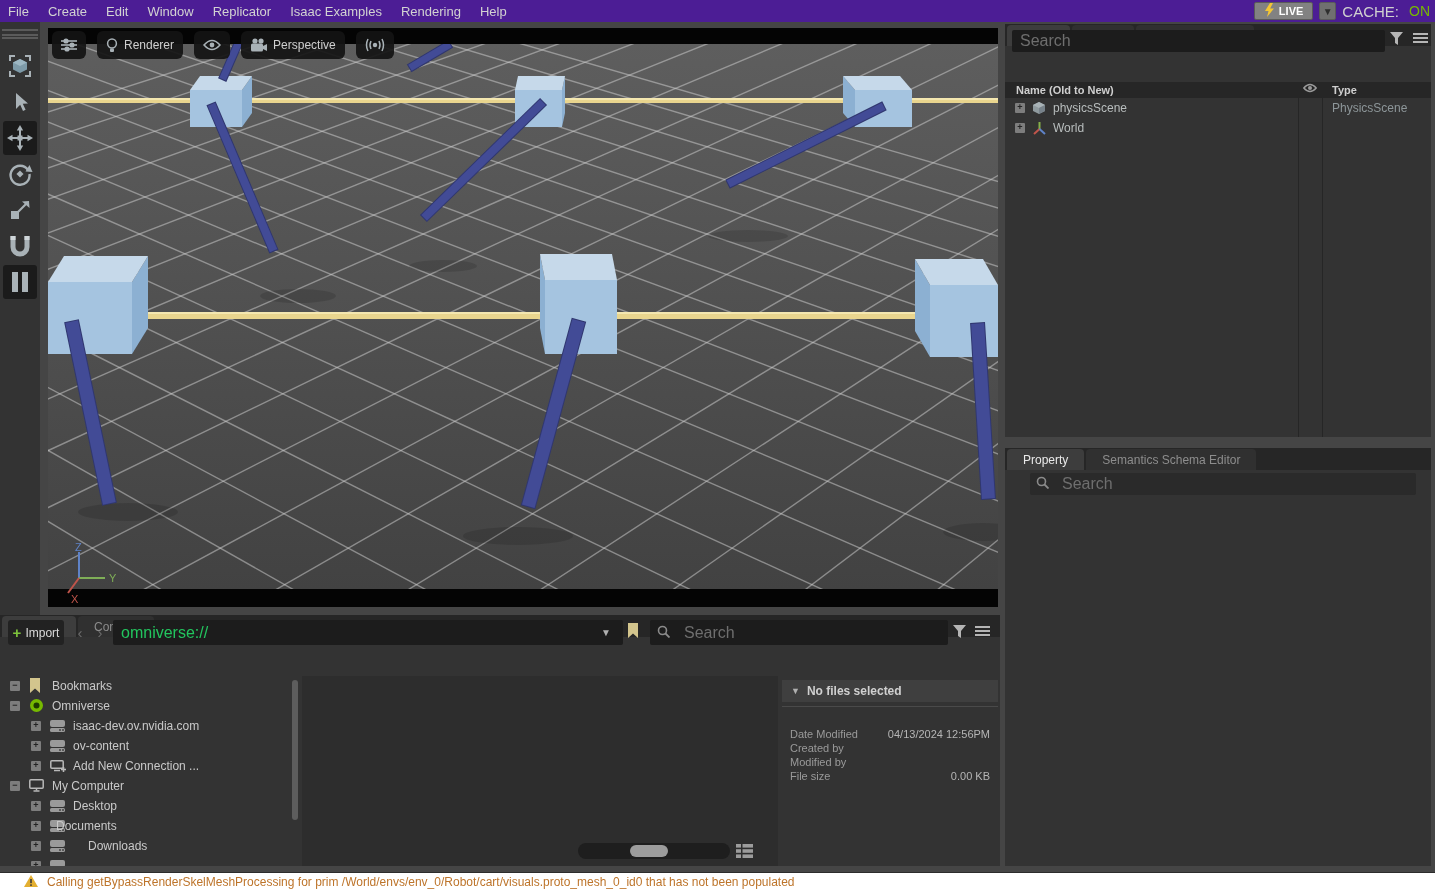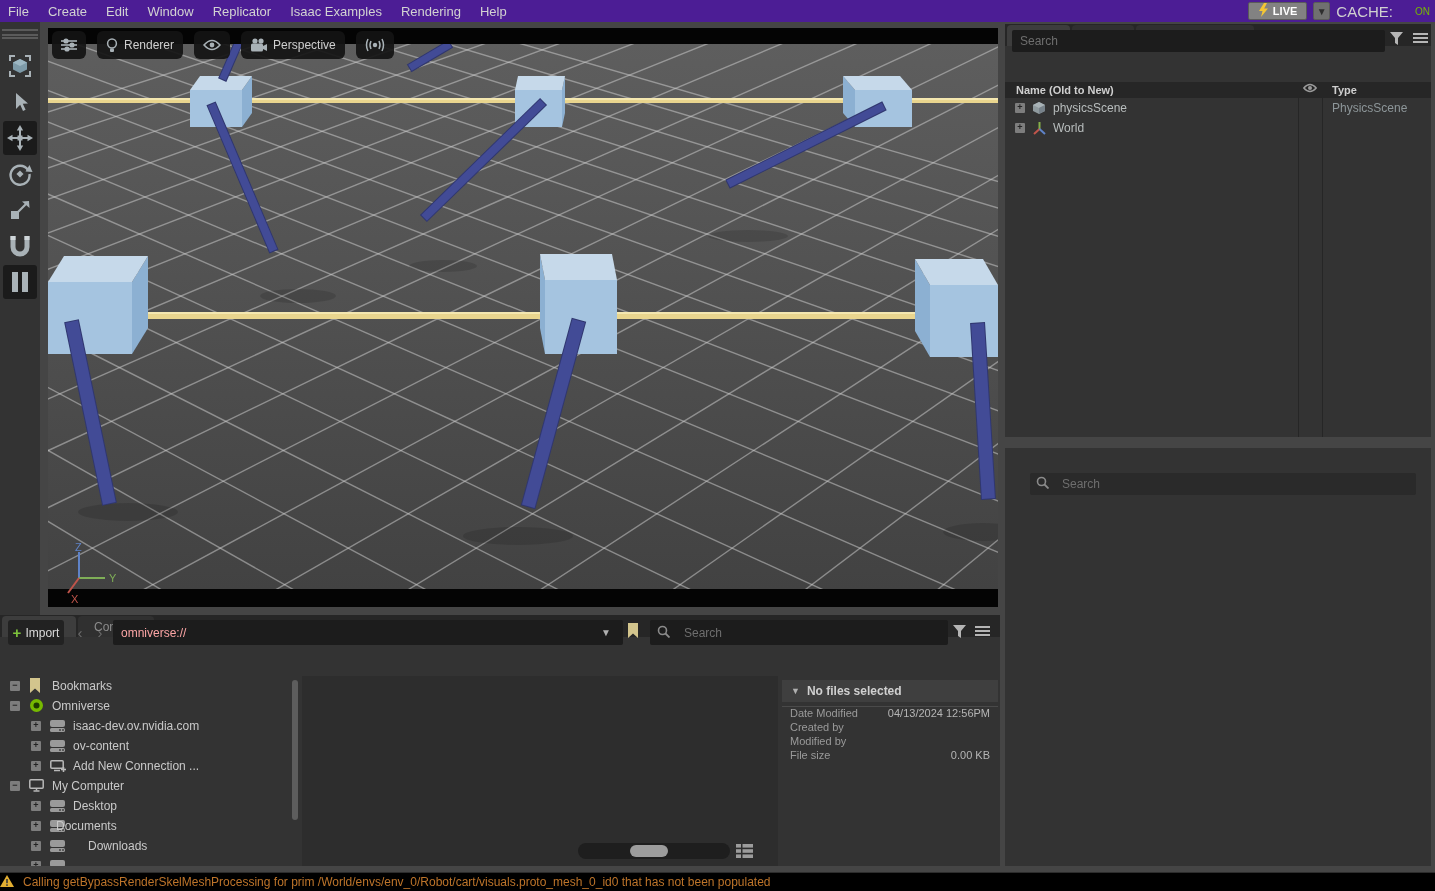--- a/index.html
+++ b/index.html
@@ -12,21 +12,21 @@
   #menubar { left:0; top:0; width:1435px; height:22px; background:#4c1d95;
     display:flex; align-items:center; color:#d2d2d2; font-size:13px; }
   #menu-items { display:flex; gap:19px; padding-left:8px; }
   .menu-item { cursor:default; }
   #menubar-right { position:absolute; right:5px; top:0; height:22px; display:flex; align-items:center; gap:6px;padding-left:32px; }
   #live-button { background:#828282; border:1px solid #5a5a5a; border-radius:2px; height:18px;
     display:flex; align-items:center; gap:4px; padding:0 9px; color:#fff; font-weight:bold; font-size:11px; }
   #live-chevron { background:#707070; border:1px solid #5a5a5a; border-radius:2px; height:18px; width:17px;
     color:#2e2e2e; font-size:10px; display:flex; align-items:center; justify-content:center; }
   #cache-label { color:#d0d0d0; font-size:15px; }
-  #cache-value { color:#76b900; font-size:10px; margin-left:16px; }
+  #cache-value { color:#76b900; font-size:14px; margin-left:4px; }
 
   
   #lefttoolbar { left:0; top:22px; width:40px; height:593px; background:#333; }
   #toolbar-handle { margin:7px 2px 10px 2px; border-top:2px solid #5a5a5a; border-bottom:2px solid #5a5a5a; height:10px; }
   #toolbar-handle i { display:block; border-top:2px solid #5a5a5a; margin-top:3px; }
   .tool { width:34px; height:34px; margin:2px auto; display:flex; align-items:center; justify-content:center; border-radius:3px; }
   .tool.active { background:#1b1b1b; }
   .tool svg { display:block; }
 
   
@@ -38,21 +38,21 @@
   .vp-btn { background:rgba(20,20,20,.92); border-radius:6px; height:28px; display:flex; align-items:center;
     gap:6px; padding:0 9px; color:#cfcfcf; font-size:12px; }
   .vp-btn svg { display:block; }
   #axis-gizmo { left:10px; top:515px; z-index:6; }
 
   
   .tabbar { display:flex; background:#262626; height:22px; align-items:flex-end; gap:2px; padding-left:2px; }
   .tab { background:#303030; color:#8d8d8d; font-size:12px; height:21px; display:flex; align-items:center;
     padding:0 16px; border-radius:4px 4px 0 0; }
   .tab.active { background:#3d3d3d; color:#e9e9e9; }
-  .field { background:#1c1c1c; border:none; outline:none; color:#fca5a5; font-size:12px; border-radius:2px; padding:0 8px; }
+  .field { background:#1c1c1c; border:none; outline:none; color:#22c55e; font-size:16px; border-radius:2px; padding:0 8px; }
   .field::placeholder { color:#6e6e6e; }
   .icon-btn { color:#b5b5b5; display:flex; align-items:center; justify-content:center; }
 
   
   #stage-panel { left:1005px; top:24px; width:426px; height:413px; background:#333; }
   #stage-toolbar { position:absolute; left:0; top:22px; width:426px; height:34px; display:flex; align-items:center; }
   #stage-search { position:absolute; left:7px; top:6px; width:373px; height:22px; }
   #stage-filter { position:absolute; left:385px; top:8px; }
   #stage-menu { position:absolute; left:408px; top:8px; }
   #stage-header { position:absolute; left:0; top:58px; width:426px; height:16px; background:#262626;
@@ -103,28 +103,28 @@
   .tree-row .ticon { position:absolute; top:2px; }
   .tree-row .tlabel { position:absolute; top:3px; font-size:12px; color:#c9c9c9; white-space:nowrap; }
   #files-pane { position:absolute; left:302px; top:0; width:476px; height:190px; background:#2d2d2d; }
   #zoom-slider { position:absolute; left:276px; top:167px; width:152px; height:16px; background:#1e1e1e; border-radius:8px; }
   #zoom-slider .handle { position:absolute; left:52px; top:2px; width:38px; height:12px; background:#9c9c9c; border-radius:6px; }
   #view-mode-btn { position:absolute; left:434px; top:168px; }
   #details-pane { position:absolute; left:780px; top:0; width:220px; height:190px; background:#333; }
   #details-header { position:absolute; left:2px; top:4px; width:216px; height:22px; background:#3f3f3f;
     color:#d0d0d0; font-size:12px; font-weight:bold; display:flex; align-items:center; gap:7px; padding-left:9px; }
   #details-caret { font-size:9px; color:#b0b0b0; }
-  #details-rows { position:absolute; left:2px; top:30px; width:216px; border-top:1px solid #4a4a4a; padding-top:0;text-align:right; }
+  #details-rows { position:absolute; left:2px; top:30px; width:216px; border-top:1px solid #4a4a4a; padding-top:21px;text-align:right; }
   .detail-row { position:relative; height:14px; font-size:11px; }
   .detail-row .dlabel { position:absolute; left:8px; color:#9a9a9a; }
   .detail-row .dvalue { position:absolute; right:8px; color:#b5b5b5; }
 
   
-  #statusbar { left:0; top:872px; width:1435px; height:19px; background:#000000; border-top:1px solid #2c2c2c;
-    display:flex; align-items:center; gap:9px; padding-left:0; }
+  #statusbar { left:0; top:872px; width:1435px; height:19px; background:#ffffff; border-top:1px solid #2c2c2c;
+    display:flex; align-items:center; gap:9px; padding-left:24px; }
   #status-message { color:#bd742a; font-size:12px; }
 </style>
 </head>
 <body>
 
 <div id="menubar" class="abs">
   <div id="menu-items">
       <span class="menu-item">File</span>
       <span class="menu-item">Create</span>
       <span class="menu-item">Edit</span>
@@ -437,20 +437,24 @@
             <line x1="7.5" y1="8" x2="2" y2="13" stroke="#c0554b"></line>
             <line x1="7.5" y1="8" x2="13" y2="13" stroke="#5f83c8"></line>
           </svg></span>
         <span class="slabel">World</span>
         <span class="stype"></span>
       </div>
     </div>
 </div>
 
 <div id="property-panel" class="abs">
+  <div class="tabbar" id="property-tabs">
+      <div class="tab active">Property</div>
+      <div class="tab">Semantics Schema Editor</div>
+    </div>
   <div id="property-search-wrap">
     <span><svg width="13" height="13" viewBox="0 0 13 13">
           <circle cx="5.5" cy="5.5" r="4" fill="none" stroke="#8a8a8a" stroke-width="1.6"></circle>
           <line x1="8.5" y1="8.5" x2="12.5" y2="12.5" stroke="#8a8a8a" stroke-width="1.8"></line>
         </svg></span>
     <input id="property-search" class="field" placeholder="Search" style="">
   </div>
 </div>
 
 <div id="content-panel" class="abs">

